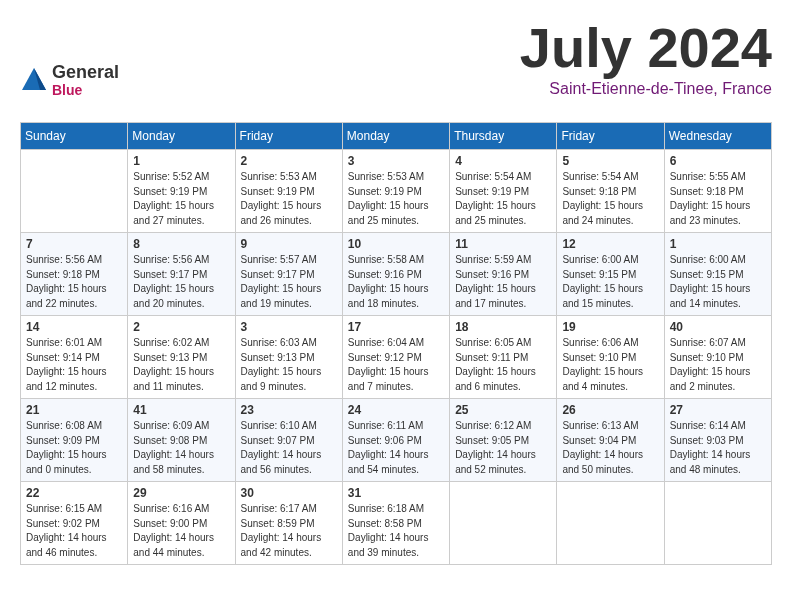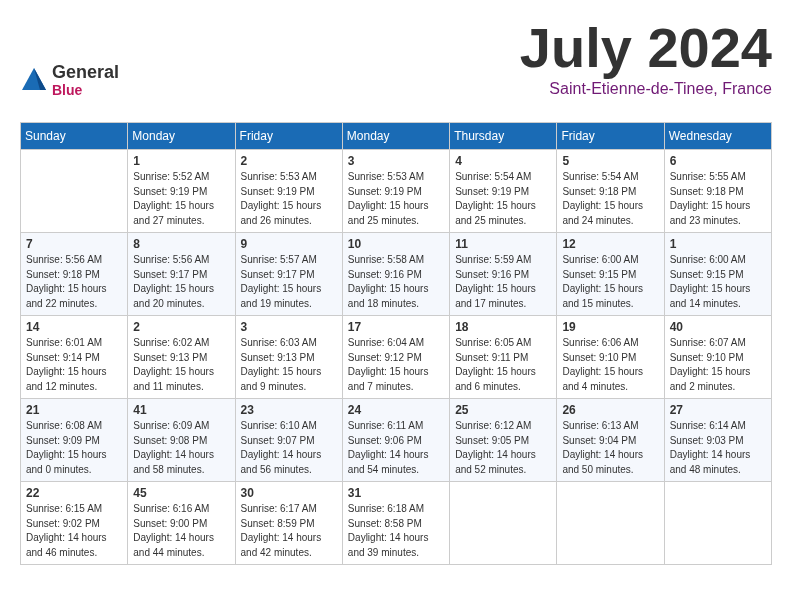--- a/index.html
+++ b/index.html
@@ -244,21 +244,21 @@
           <span class="day-number">27</span>
           <div class="day-info">Sunrise: 6:14 AM<br>Sunset: 9:03 PM<br>Daylight: 14 hours and 48 minutes.</div>
         </td>
       </tr>
       <tr>
         <td>
           <span class="day-number">22</span>
           <div class="day-info">Sunrise: 6:15 AM<br>Sunset: 9:02 PM<br>Daylight: 14 hours and 46 minutes.</div>
         </td>
         <td>
-          <span class="day-number">45</span>
+          <span class="day-number">29</span>
           <div class="day-info">Sunrise: 6:16 AM<br>Sunset: 9:00 PM<br>Daylight: 14 hours and 44 minutes.</div>
         </td>
         <td>
           <span class="day-number">30</span>
           <div class="day-info">Sunrise: 6:17 AM<br>Sunset: 8:59 PM<br>Daylight: 14 hours and 42 minutes.</div>
         </td>
         <td>
           <span class="day-number">31</span>
           <div class="day-info">Sunrise: 6:18 AM<br>Sunset: 8:58 PM<br>Daylight: 14 hours and 39 minutes.</div>
         </td>

